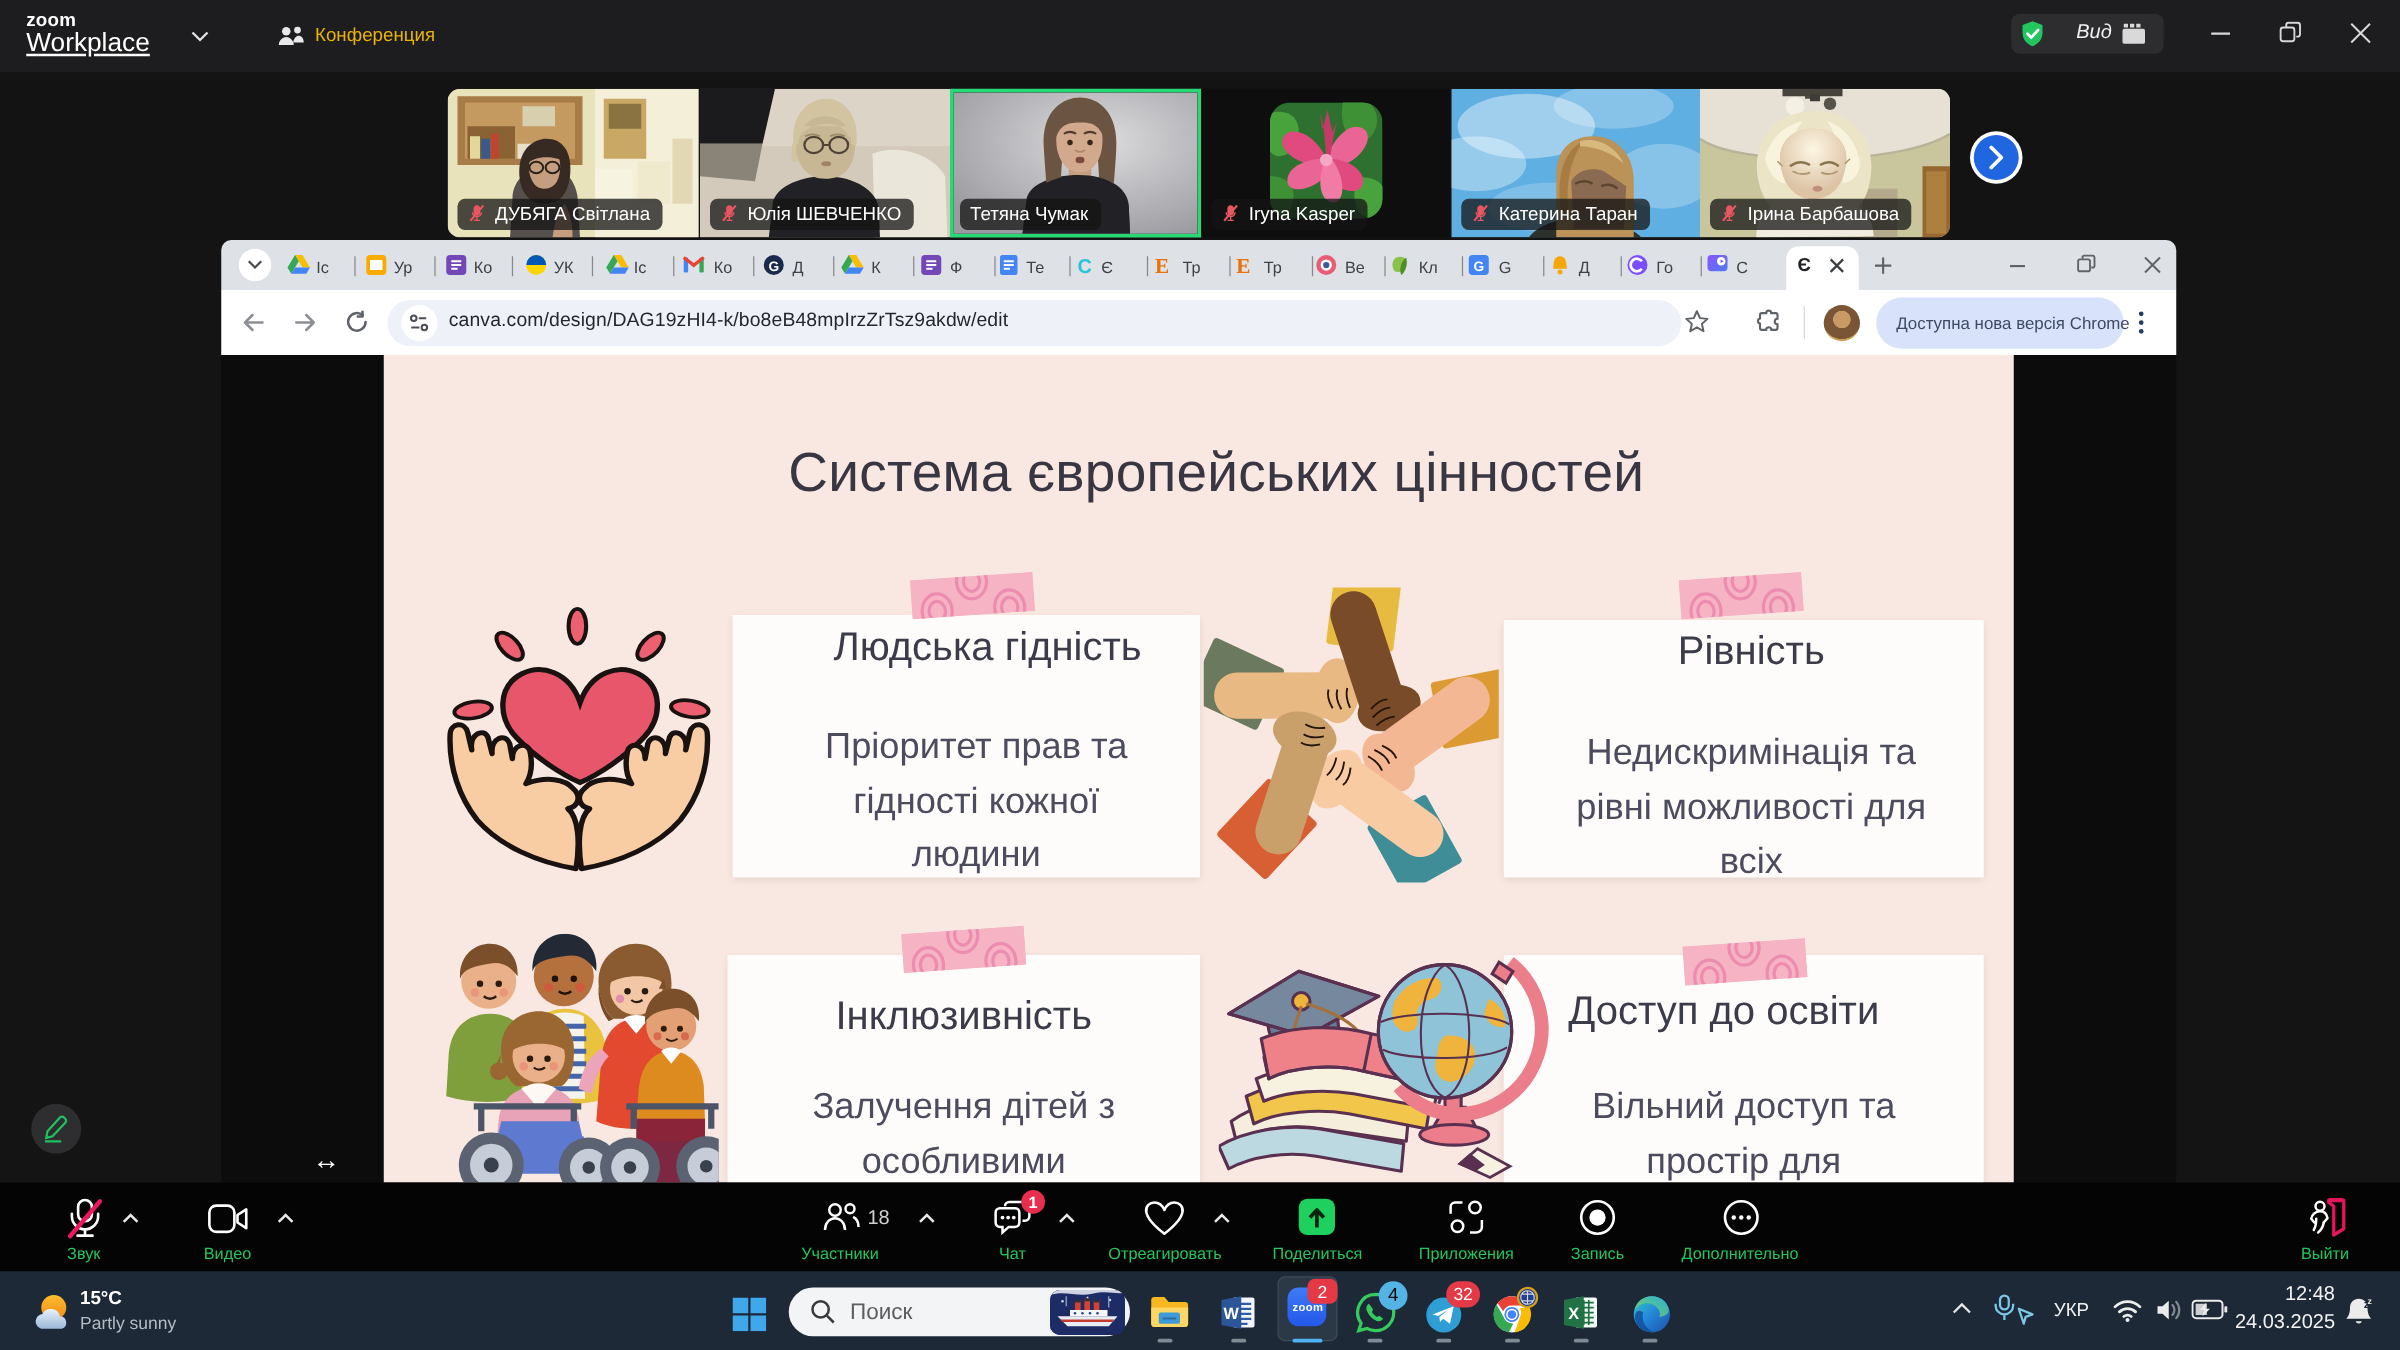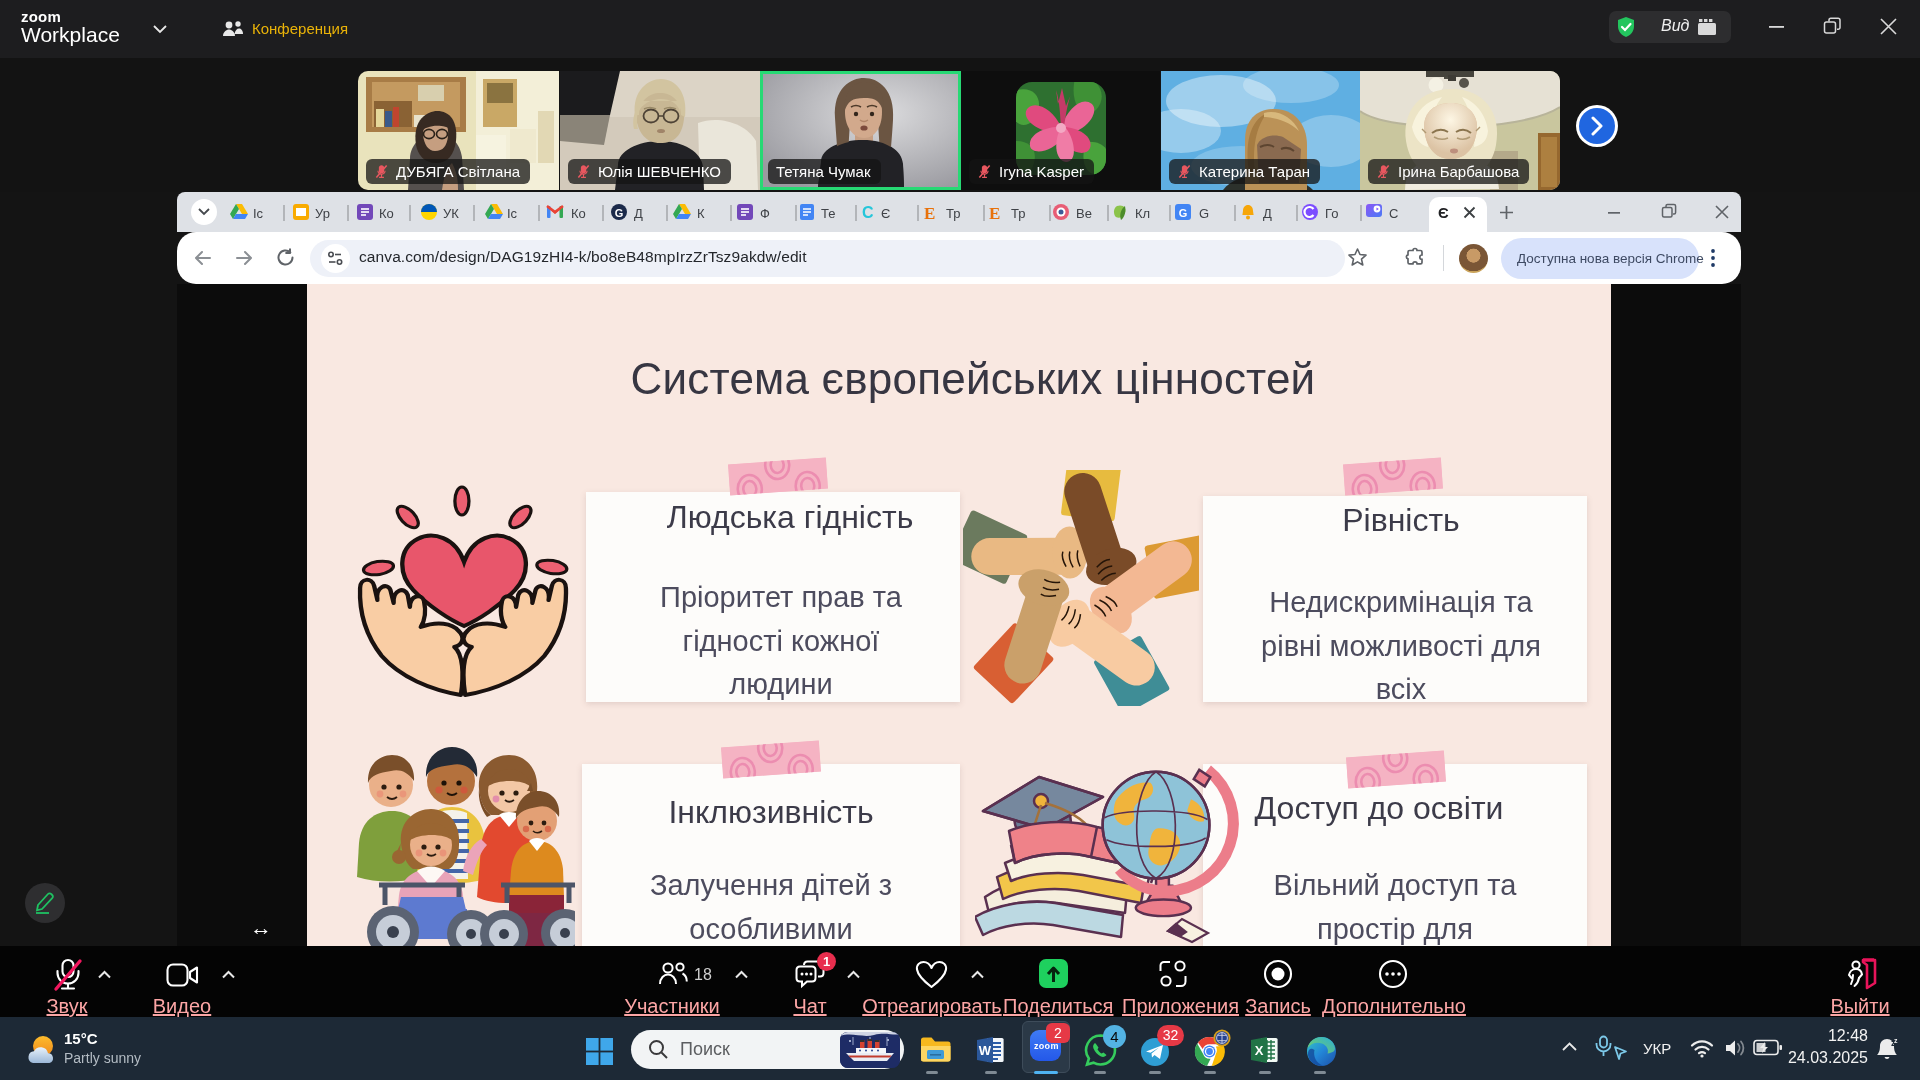--- a/index.html
+++ b/index.html
@@ -3,21 +3,21 @@
 <meta charset="utf-8">
 <style>
   * { margin:0; padding:0; box-sizing:border-box; }
   html,body { width:1920px; height:1080px; overflow:hidden; background:#141414;
     font-family:"Liberation Sans", sans-serif; }
   .abs { position:absolute; }
   
   #titlebar { position:absolute; left:0; top:0; width:1920px; height:58px; background:#1d1d1f; }
   #ztext { position:absolute; left:21px; top:8px; color:#fff; }
   #ztext .z1 { font-size:15px; font-weight:700; letter-spacing:.2px; }
-  #ztext .z2 { font-size:21px; font-weight:400; margin-top:-2px; }
+  #ztext .z2 { font-size:21px; font-weight:400; margin-top:-2px;text-decoration:underline; }
   .tbicon { position:absolute; color:#e8e8e8; }
   #conf { position:absolute; left:222px; top:20px; color:#eab308; font-size:15px; }
   #tab-active { position:absolute; left:530px; top:10px; width:306px; height:48px;
      background:#2b2b2d; border-radius:10px 10px 0 0; }
   #tab-active .avatar { position:absolute; left:15px; top:13px; width:22px; height:22px; border-radius:6px;
      background:linear-gradient(180deg,#6a5a4a 0%,#4a3c30 40%,#caa35a 60%,#e8c44f 100%); }
   #tab-active .tname { position:absolute; left:47px; top:15px; color:#f0f0f0; font-size:16px; }
   #tab-active .dots { position:absolute; left:256px; top:9px; width:28px; height:28px; border:1.6px solid #d8d8d8;
      border-radius:50%; color:#d8d8d8; text-align:center; line-height:22px; font-size:15px; letter-spacing:1px;}
   #vidbtn { position:absolute; left:1609px; top:11px; width:122px; height:32px; background:#2d2d2f; border-radius:7px;font-style:italic; }
@@ -25,33 +25,33 @@
   .wctl { position:absolute; color:#d9d9d9; }
   
   #tiles { position:absolute; left:0; top:58px; width:1920px; height:134px; background:#131313; }
   .tile { position:absolute; top:13px; height:119px; overflow:hidden; background:#222; }
   .nlabel { position:absolute; left:8px; bottom:6px; height:25px; background:rgba(20,20,20,.75);
       border-radius:6px; color:#fff; font-size:15px; line-height:25px; padding:0 10px 0 8px; white-space:nowrap; }
   .nlabel .mic { display:inline-block; width:15px; height:15px; vertical-align:-2px; margin-right:7px; }
   
   #chrome { position:absolute; left:177px; top:192px; width:1564px; height:754px; }
   #tabstrip { position:absolute; left:0; top:0; width:1564px; height:40px; background:#dee1e6; border-radius:8px 8px 0 0;}
-  #chtoolbar { position:absolute; left:0; top:40px; width:1564px; height:52px; background:#ffffff;border-radius:19px; }
+  #chtoolbar { position:absolute; left:0; top:40px; width:1564px; height:52px; background:#ffffff; }
   #chcontent { position:absolute; left:0; top:92px; width:1564px; height:662px; background:#0c0c0c; }
   #slide { position:absolute; left:130px; top:0; width:1304px; height:662px; background:#f9e8e1; overflow:hidden; }
   
   #slide h1 { position:absolute; left:14px; top:70px; width:1304px; text-align:center; color:#373642;
      font-size:44px; font-weight:400; letter-spacing:.2px;}
   .card { position:absolute; background:#fdfcfa; box-shadow:0 2px 6px rgba(120,90,90,.18); }
   .card .ct { position:absolute; left:0; width:100%; text-align:center; color:#3c3b49; font-size:32px; }
   .card .cb { position:absolute; left:0; width:100%; text-align:center; color:#4d4c5e; font-size:29px; line-height:43.5px;}
   .tape { position:absolute; width:98px; height:31px; background:#f5b3c3; }
   
   #ztoolbar { position:absolute; left:0; top:946px; width:1920px; height:71px; background:#040404; }
-  .zlab { position:absolute; color:#fca5a5; font-size:20px; text-align:center; top:49px;text-decoration:underline; }
+  .zlab { position:absolute; color:#22c55e; font-size:13px; text-align:center; top:49px; }
   .caret { position:absolute; top:24px; color:#e6e6e6; }
   
   #taskbar { position:absolute; left:0; top:1017px; width:1920px; height:63px; background:#1d2936; }
   .dash { position:absolute; top:54px; width:12px; height:3px; border-radius:2px; background:#7f8a94; }
 </style>
 </head>
 <body>
 
 <div id="titlebar">
   <div id="ztext">

